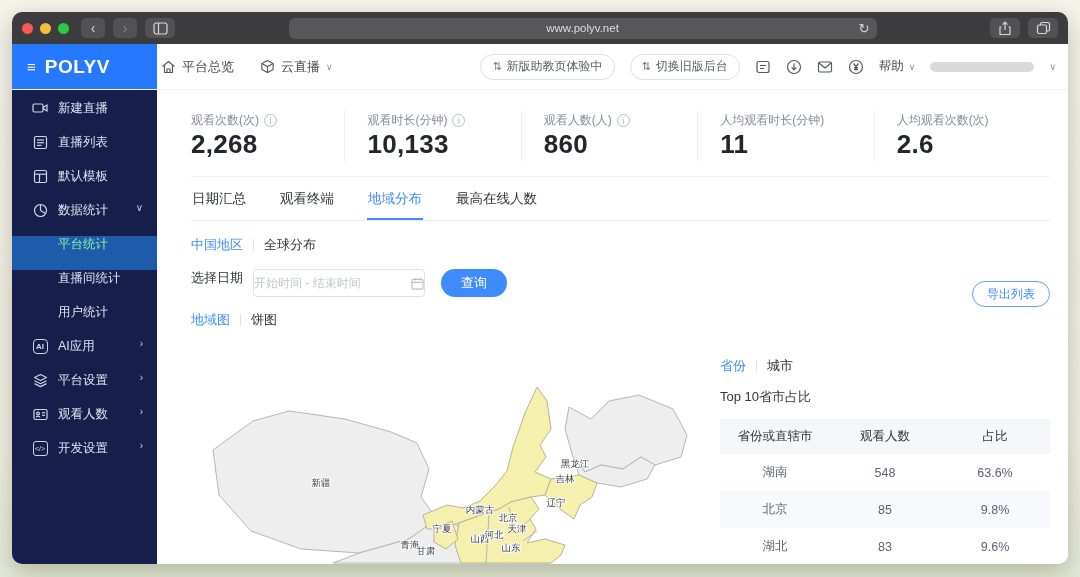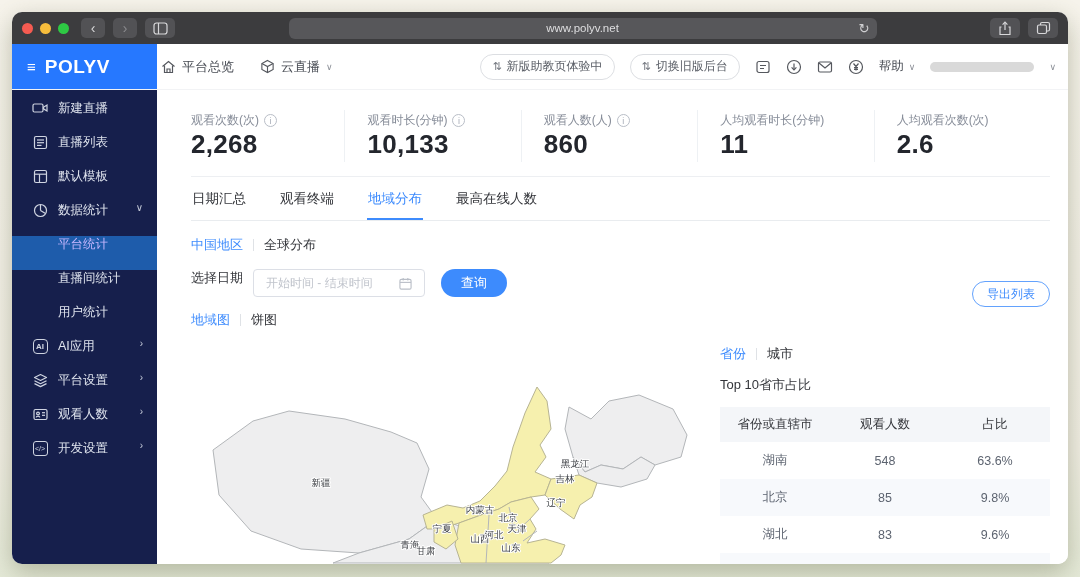--- a/index.html
+++ b/index.html
@@ -41,21 +41,21 @@
   .help{display:flex;align-items:center;gap:5px;font-size:12.5px;color:#474b53;cursor:pointer}
   .mask{width:104px;height:10px;border-radius:5px;background:#d9d9d9;cursor:pointer}
   
   .app{display:flex;height:474px}
   .sidebar{width:145px;flex-shrink:0;background:#161f4c;padding-top:10px;color:#dfe4ee}
   .sitem{height:34px;display:flex;align-items:flex-start;gap:10px;padding:0 14px 0 20px;
          font-size:12.5px;cursor:pointer;white-space:nowrap}
   .sitem .sicon{width:16px;height:16px;flex-shrink:0;opacity:.92;display:flex;align-items:center;justify-content:center}
   .sitem .chev{margin-left:auto;font-size:10px;opacity:.85}
   .sub{padding-left:46px}
-  .active{background:#1e5cab;color:#c4b5fd}
+  .active{background:#1e5cab;color:#86efac}
   .ai-box{width:15px;height:15px;border:1.2px solid #dfe4ee;border-radius:4px;font-size:8px;
           display:flex;align-items:center;justify-content:center;font-weight:bold}
   .ai-box::after{content:"AI"}
   .code-box{width:15px;height:15px;border:1.2px solid #dfe4ee;border-radius:3px;font-size:7px;
           display:flex;align-items:center;justify-content:center}
   .code-box::after{content:"</>"}
   
   .main{flex:1;background:#fff;padding:0 18px 0 34px;overflow:hidden}
   .stats{display:flex;padding:20px 0 14px;border-bottom:1px solid #edeff2}
   .scell{flex:1;padding:2px 8px 2px 0}
@@ -68,21 +68,21 @@
   .tabs{display:flex;gap:32px;border-bottom:1px solid #e9ecef;font-size:13.5px;color:#33353a}
   .tab{padding:13px 1px 12px;cursor:pointer}
   .tab.on{color:#3d8bfd;box-shadow:inset 0 -2px 0 #3d8bfd}
   .switch{display:flex;align-items:center;gap:10px;margin-top:15px;font-size:13px;color:#33353a}
   .link{color:#3d8bfd;cursor:pointer}
   .plain{cursor:pointer}
   .vdiv{width:1px;height:12px;background:#dfe2e6}
   .daterow{display:flex;align-items:flex-start;margin-top:15px;position:relative}
   .dlabel{font-size:13px;color:#33353a;margin-right:10px}
   .dinput{width:172px;height:28px;border:1px solid #dcdfe6;border-radius:4px;display:flex;
-          align-items:center;padding:0 12px;gap:6px;cursor:text;background:#fff}
+          align-items:center;padding:0 0;gap:6px;cursor:text;background:#fff}
   .ph{flex:1;font-size:12px;color:#c0c4cc;white-space:nowrap;overflow:hidden}
   .cal{color:#b9bec7;display:flex}
   .qbtn{margin-left:16px;height:28px;padding:0 20px;border-radius:14px;background:#3d8bfd;color:#fff;
         font-size:13px;display:flex;align-items:center;border:none;cursor:pointer}
   .export{position:absolute;right:0;top:12px;height:26px;padding:0 14px;border:1px solid #63a2fd;
           border-radius:13px;color:#3d8bfd;font-size:12px;background:#fff;display:flex;align-items:center;cursor:pointer}
   .viewrow{margin-top:14px}
   .content{display:flex;margin-top:2px}
   .mapwrap{flex:1;min-width:0}
   svg.map{display:block;margin:24px 0 0 2px}
@@ -399,21 +399,21 @@
             <text x="249" y="177">宁夏</text>
             <text x="287" y="187">山西</text>
             <text x="301" y="183">河北</text>
             <text x="318" y="196">山东</text>
             <text x="217" y="193">青海</text>
             <text x="233" y="199">甘肃</text>
           </svg>
         </div>
 
         <div class="panel">
-          <div class="switch" style="margin-top:0">
+          <div class="switch" style="margin-top:12px">
             <span class="link">省份</span>
             <span class="vdiv"></span>
             <span class="plain">城市</span>
           </div>
           <div class="psub">Top 10省市占比</div>
           <table class="tbl">
             <thead>
               <tr>
                 <th>省份或直辖市</th>
                 <th>观看人数</th>

